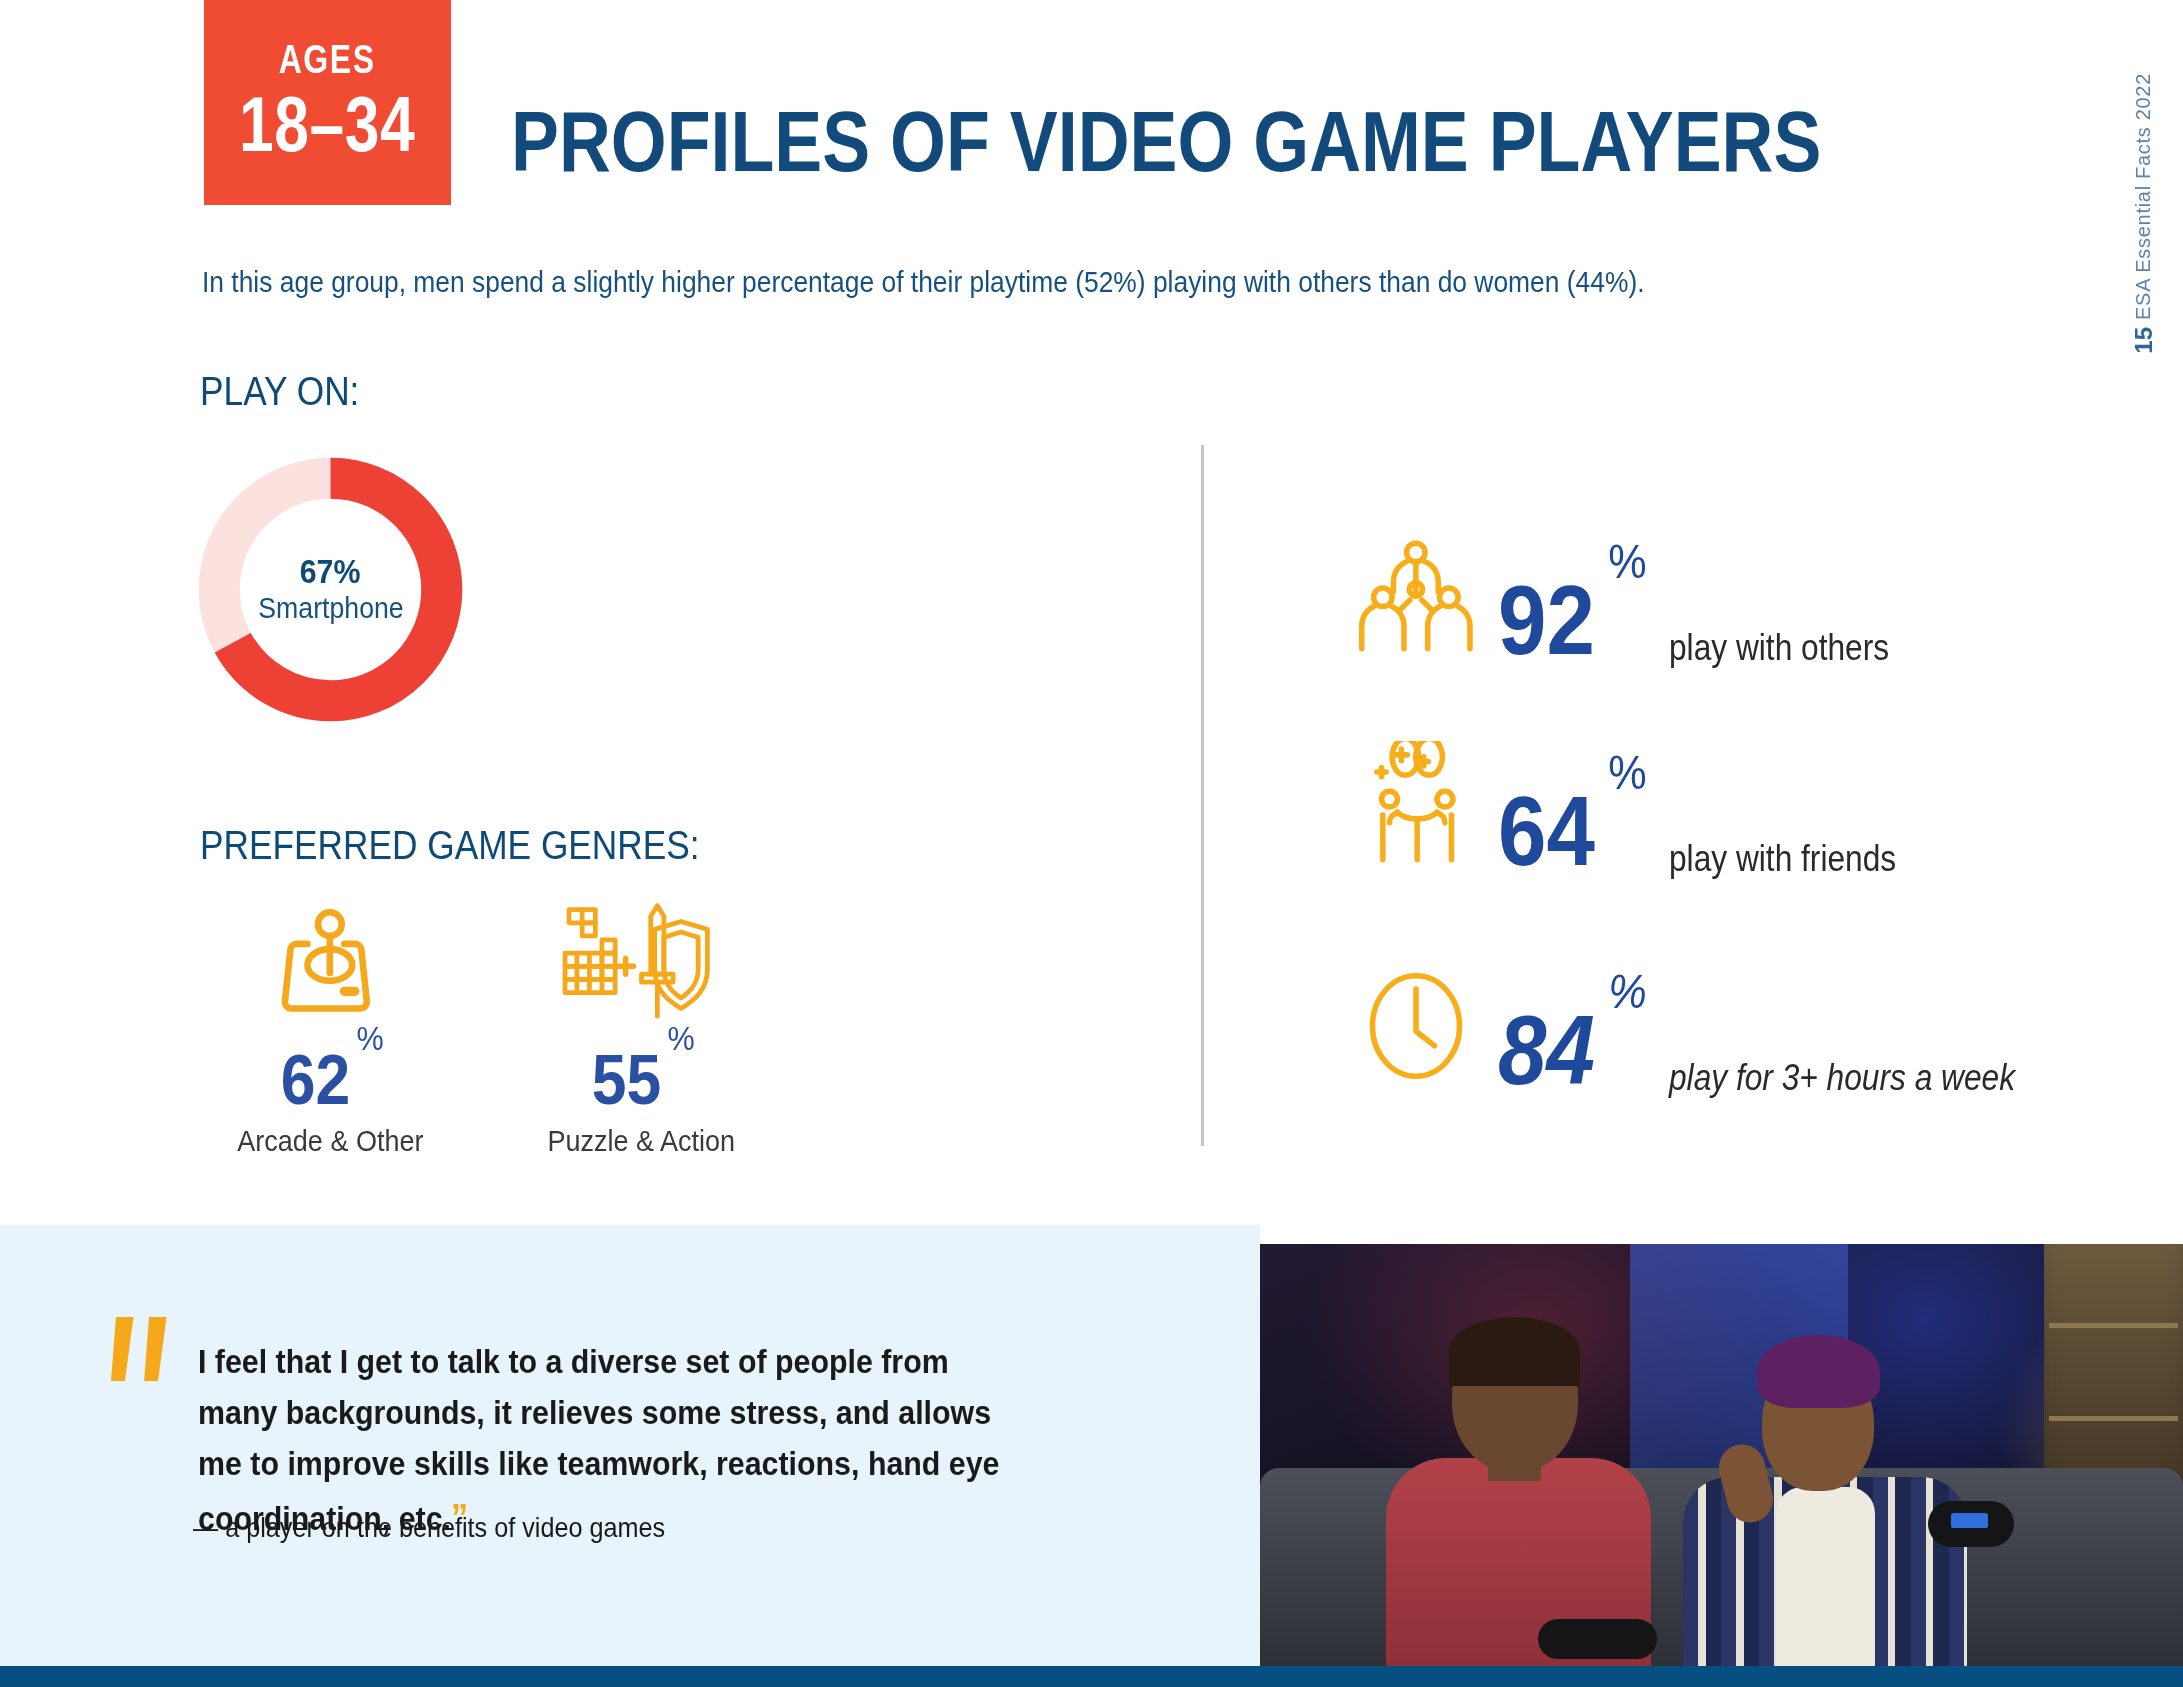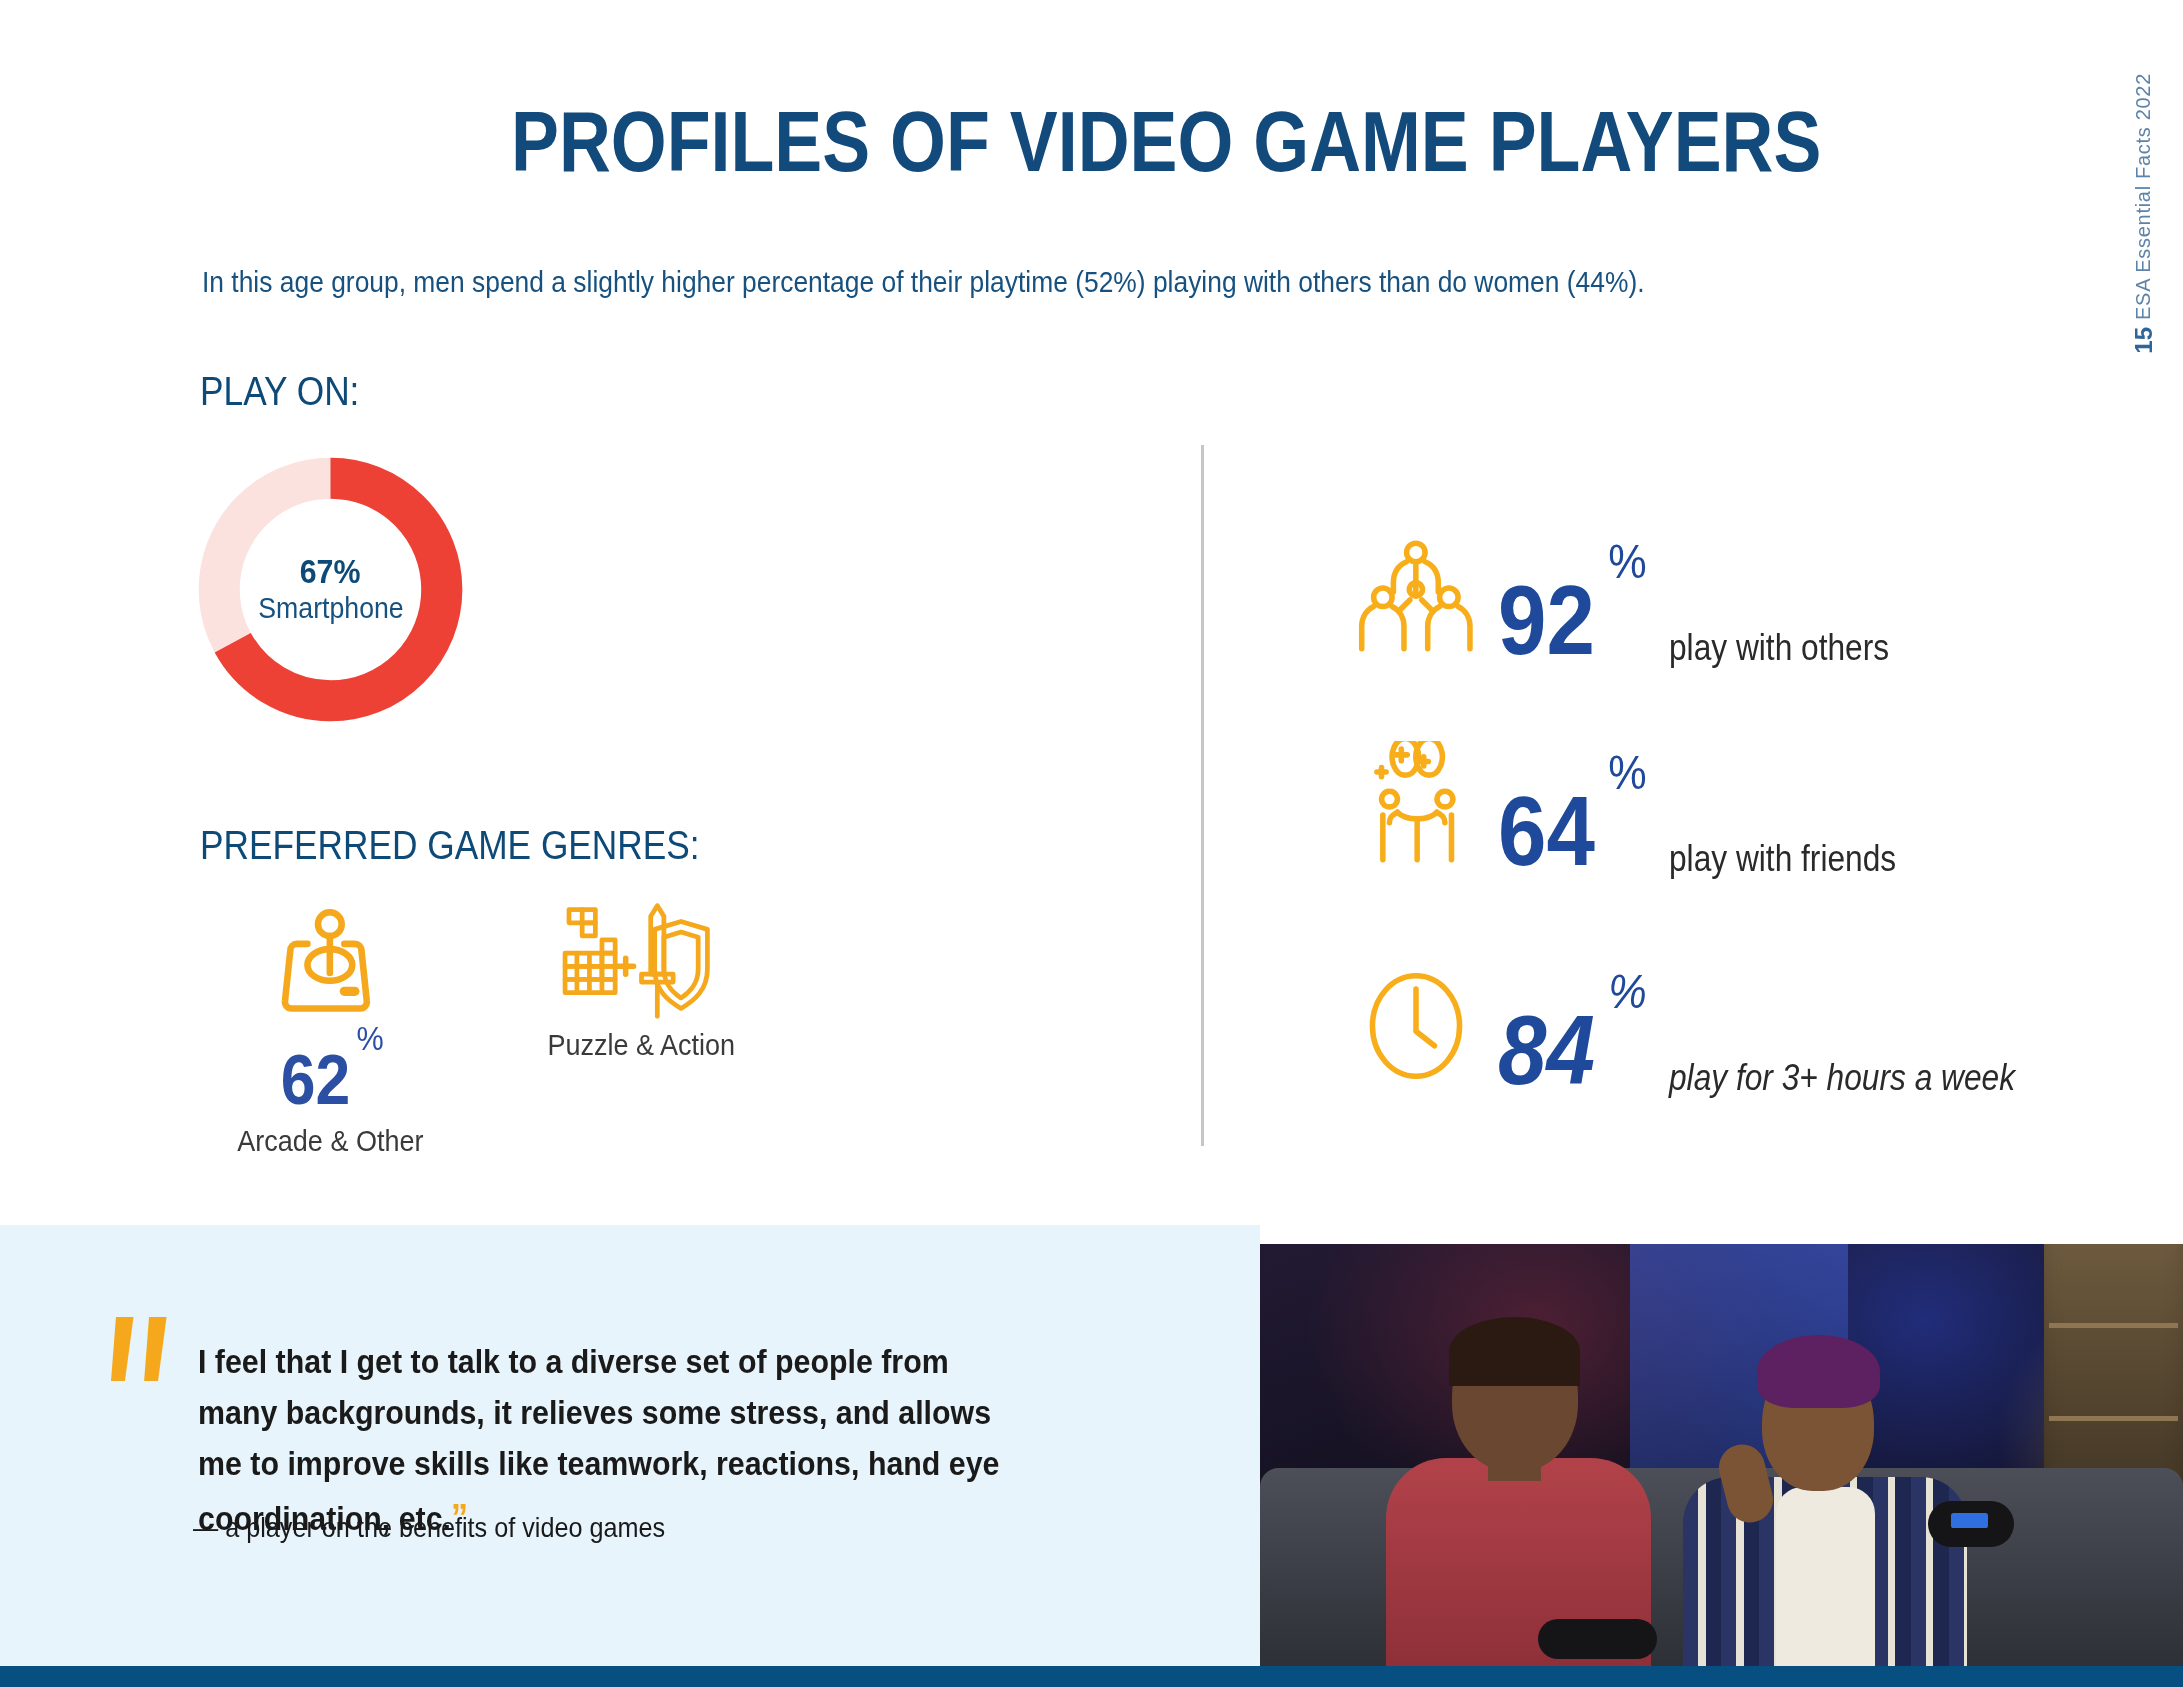--- a/index.html
+++ b/index.html
@@ -230,20 +230,24 @@
   .footer-bar{
     position:absolute; left:0; bottom:0; width:2183px; height:21px;
     background:#074E81;
   }
 </style>
 </head>
 <body>
 
 <div class="page">
 
+  <div class="age-badge">
+    <div class="a-word">AGES</div>
+    <div class="a-range">18–34</div>
+  </div>
 
   <div class="main-title">PROFILES OF VIDEO GAME PLAYERS</div>
   <div class="subtitle">In this age group, men spend a slightly higher percentage of their playtime (52%) playing with others than do women (44%).</div>
 
   <div class="side-rail">
     <div class="vtext">ESA Essential Facts 2022</div>
     <div class="vnum">15</div>
   </div>
 
   <div class="sec-head" id="playon-head">PLAY ON:</div>
@@ -362,20 +366,23 @@
           <path d="M48 42 l0 12 M42 48 l12 0" stroke-width="4.2"></path>
 
           <path d="M72 2 l5 8 l0 44 l-10 0 l0 -44 z"></path>
           <path d="M60 54 l24 0 l0 6 l-24 0 z"></path>
           <path d="M72 60 l0 26"></path>
 
           <path d="M90 14 l20 6 l0 30 c0 16 -10 24 -20 30 c-10 -6 -20 -14 -20 -30 l0 -30 z" transform="translate(0,0)"></path>
           <path d="M90 22 l13 4 l0 24 c0 12 -7 18 -13 22 c-6 -4 -13 -10 -13 -22 l0 -24 z"></path>
         </svg>
       </div>
+      <div>
+        <span class="gnum">55</span><span class="gpct">%</span>
+      </div>
       <div><span class="glbl">Puzzle &amp; Action</span></div>
     </div>
 
   </div>
 
   <div class="quote-panel"></div>
   <div class="quote-mark">
     <span class="qm-bar"></span><span class="qm-bar"></span>
   </div>
   <div class="quote-text"><span>I feel that I get to talk to a diverse set of people from many backgrounds, it relieves some stress, and allows me to improve skills like teamwork, reactions, hand eye coordination, etc.</span><span class="endq">”</span></div>

